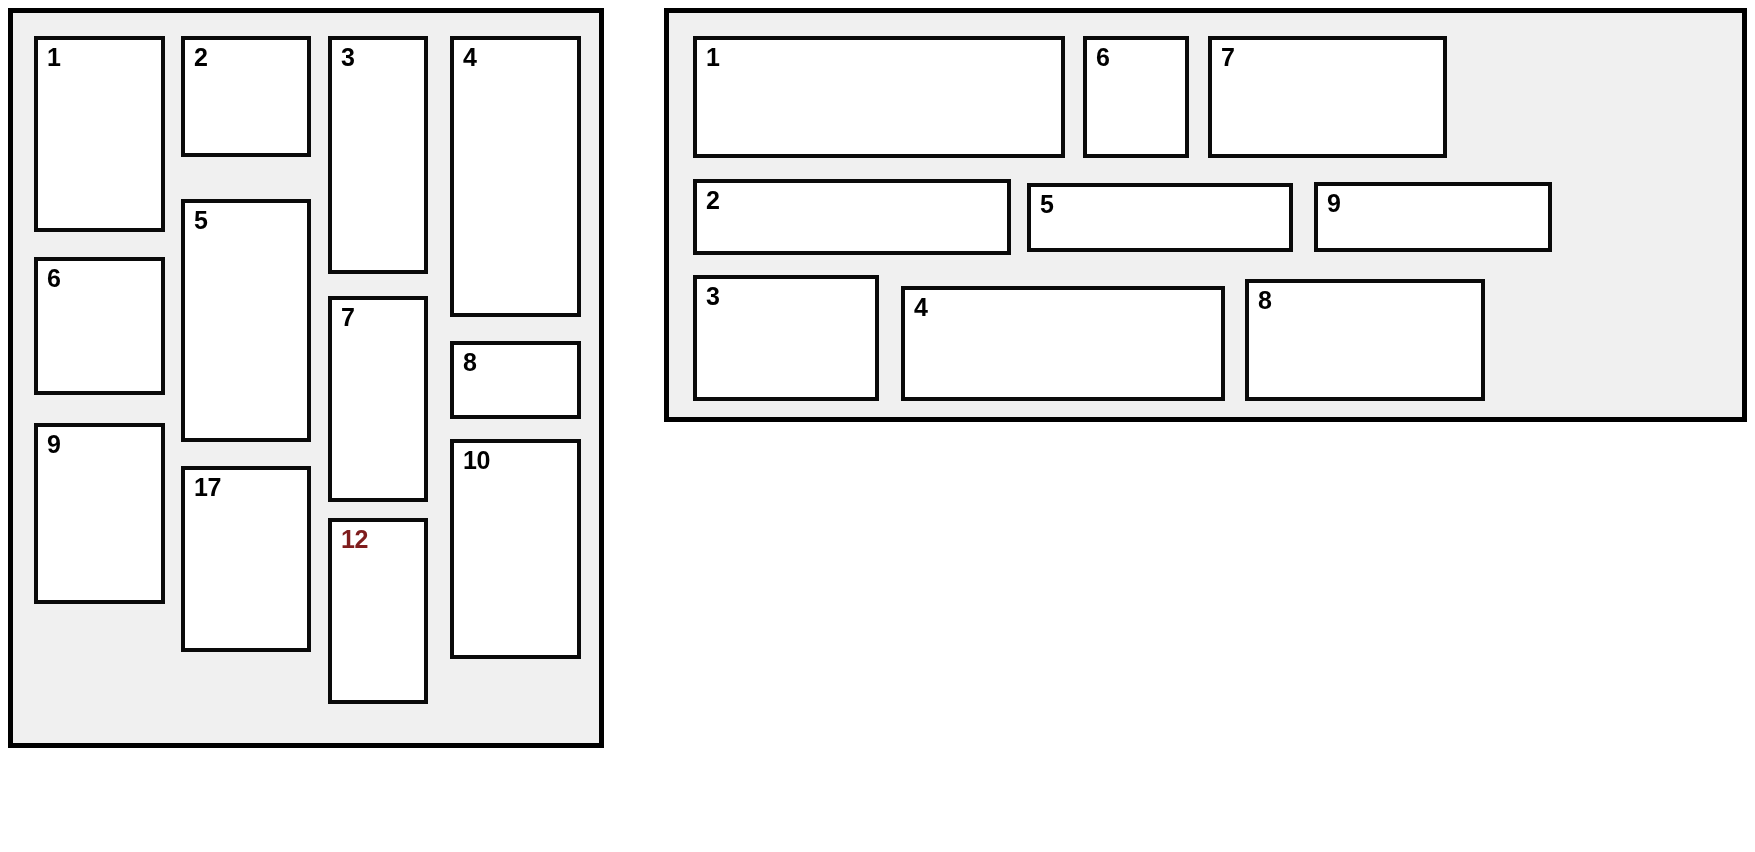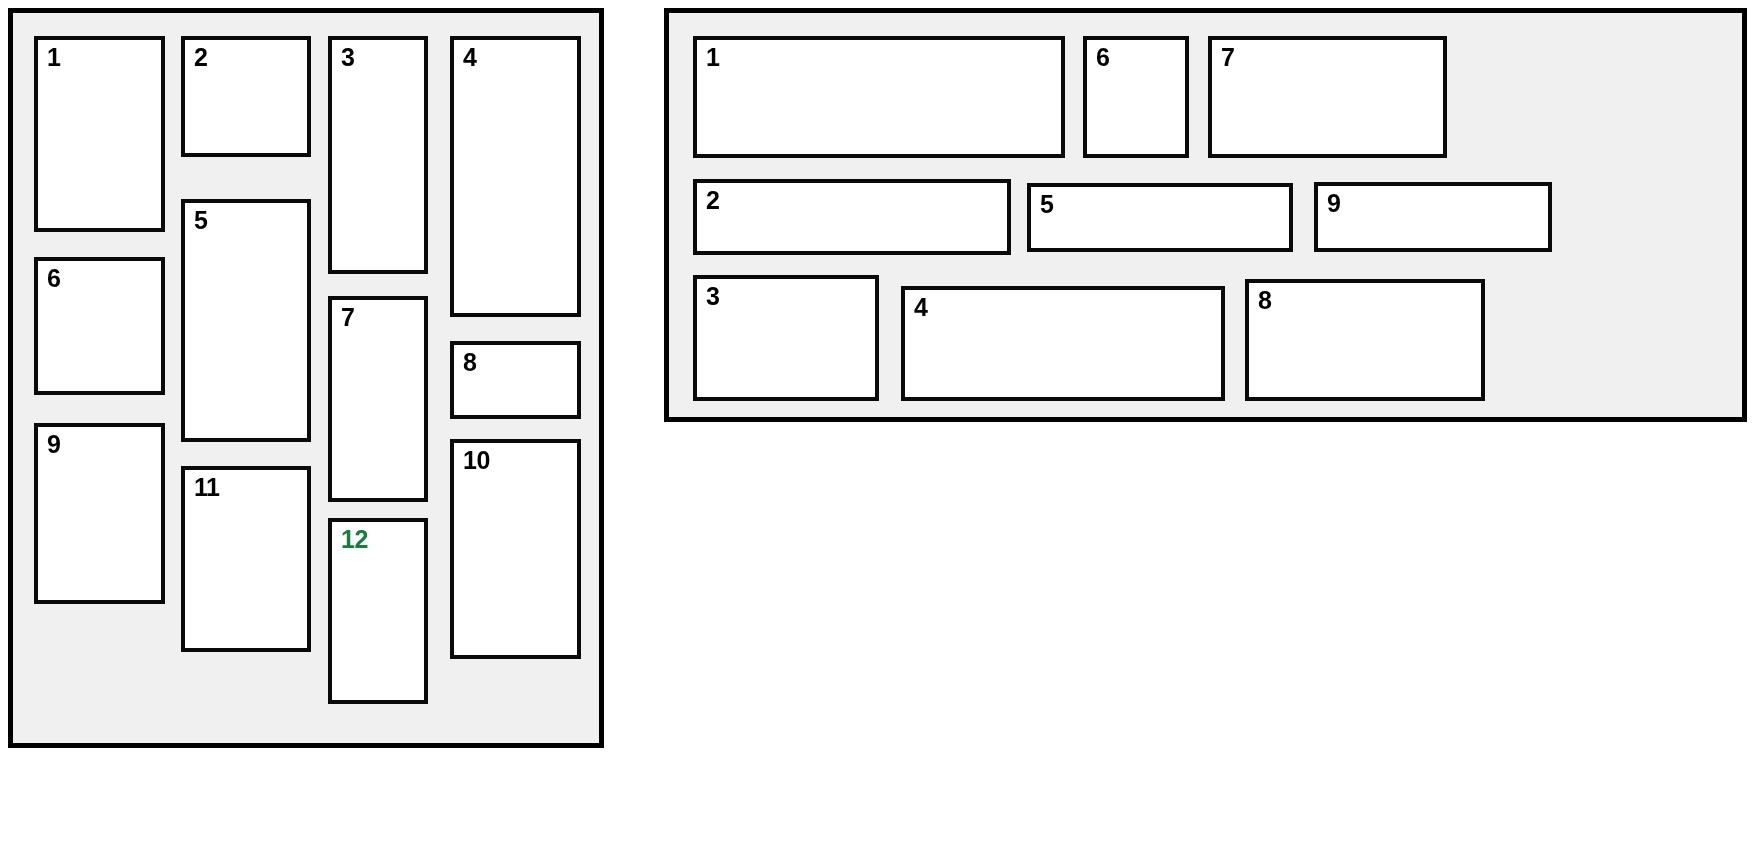--- a/index.html
+++ b/index.html
@@ -80,24 +80,24 @@
       <div class="box" style="left: 437px; top: 328px; width: 131px; height: 78px; background: rgb(255, 255, 255); border-color: rgb(10, 10, 10);">
         <span class="box-label" style="color: rgb(0, 0, 0);">8</span>
       </div>
       <div class="box" style="left: 21px; top: 410px; width: 131px; height: 181px; background: rgb(255, 255, 255); border-color: rgb(10, 10, 10);">
         <span class="box-label" style="color: rgb(0, 0, 0);">9</span>
       </div>
       <div class="box" style="left: 437px; top: 426px; width: 131px; height: 220px; background: rgb(255, 255, 255); border-color: rgb(10, 10, 10);">
         <span class="box-label" style="color: rgb(0, 0, 0);">10</span>
       </div>
       <div class="box" style="left: 168px; top: 453px; width: 130px; height: 186px; background: rgb(255, 255, 255); border-color: rgb(10, 10, 10);">
-        <span class="box-label" style="color: rgb(0, 0, 0);">11</span>
+        <span class="box-label" style="color: rgb(0, 0, 0);">17</span>
       </div>
       <div class="box" style="left: 315px; top: 505px; width: 100px; height: 186px; background: rgb(255, 255, 255); border-color: rgb(10, 10, 10);">
-        <span class="box-label" style="color: #15803d;">12</span>
+        <span class="box-label" style="color: #7f1d1d;">12</span>
       </div>
     </div>
     <div class="panel" style="left: 664px; top: 8px; width: 1083px; height: 414px; background: rgb(240, 240, 240); border-color: rgb(0, 0, 0);">
       <div class="box" style="left: 24px; top: 23px; width: 372px; height: 122px; background: rgb(255, 255, 255); border-color: rgb(10, 10, 10);">
         <span class="box-label" style="color: rgb(0, 0, 0);">1</span>
       </div>
       <div class="box" style="left: 414px; top: 23px; width: 106px; height: 122px; background: rgb(255, 255, 255); border-color: rgb(10, 10, 10);">
         <span class="box-label" style="color: rgb(0, 0, 0);">6</span>
       </div>
       <div class="box" style="left: 539px; top: 23px; width: 239px; height: 122px; background: rgb(255, 255, 255); border-color: rgb(10, 10, 10);">

